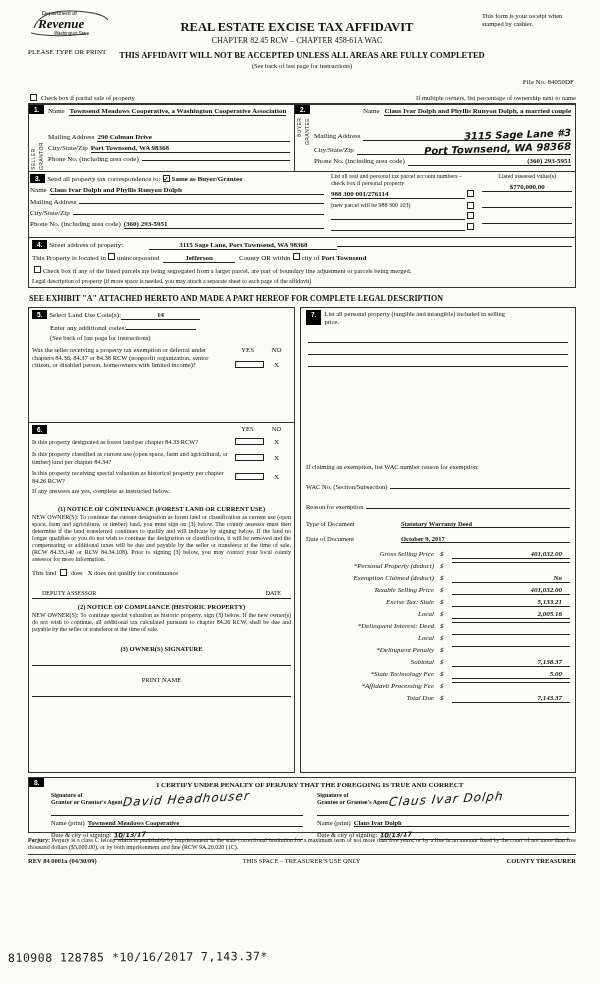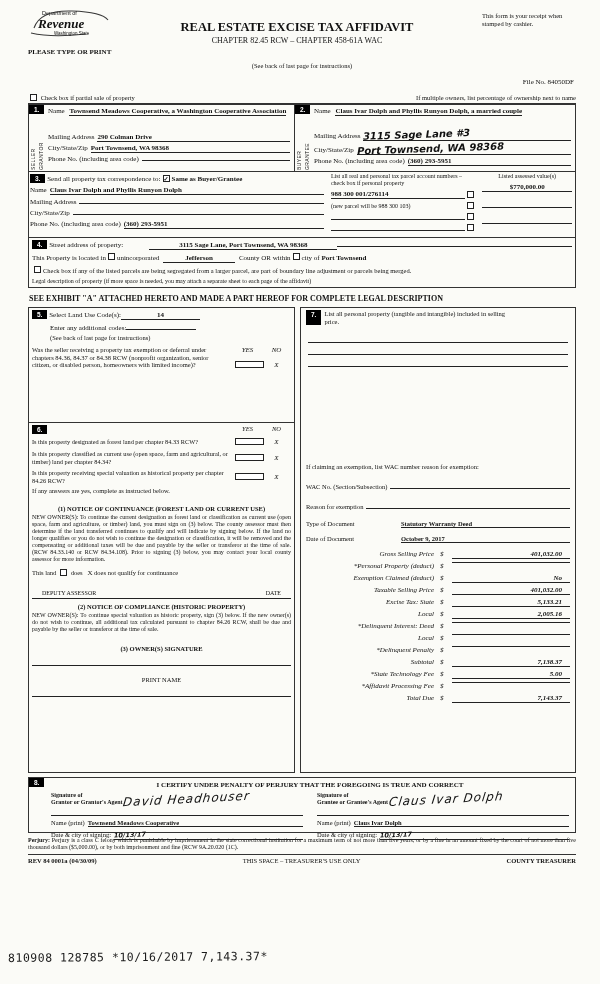--- a/index.html
+++ b/index.html
@@ -7,21 +7,21 @@
   .page { width:600px; height:984px; background:#fbfbf7; position:relative; color:#111; overflow:hidden; margin:0 auto; }
   .inner { position:absolute; left:28px; top:6px; width:548px; }
 
   
   .hdr { position:relative; height:86px; }
   .logo { position:absolute; left:0; top:2px; width:86px; height:34px; }
   .logo svg { position:absolute; left:0; top:0; }
   .logo-dept { position:absolute; left:14px; top:2px; font-size:5.5px; font-family:"Liberation Sans",sans-serif; }
   .logo-name { position:absolute; left:10px; top:8px; font-size:13px; font-style:italic; font-weight:bold; font-family:"Liberation Serif",serif; }
   .logo-sub { position:absolute; left:26px; top:23px; font-size:4.5px; font-family:"Liberation Sans",sans-serif; }
-  .please-type { position:absolute; left:0; top:42px; font-size:7px;font-weight:bold; }
+  .please-type { position:absolute; left:0; top:42px; font-size:7px; }
   .hdr-title { position:absolute; left:100px; right:110px; top:14px; text-align:center; font-size:12.5px; font-weight:bold; }
   .hdr-chapter { position:absolute; left:100px; right:110px; top:30px; text-align:center; font-size:8px; }
   .receipt-note { position:absolute; right:0; top:6px; width:94px; font-size:6.5px; line-height:8px; }
   .warning { position:absolute; left:0; right:0; top:44px; text-align:center; font-size:8.5px; font-weight:bold; }
   .see-back { position:absolute; left:0; right:0; top:56px; text-align:center; font-size:6.5px; }
   .file-no { position:absolute; right:2px; top:72px; font-size:7px; }
 
   .toprow { display:flex; justify-content:space-between; align-items:center; font-size:6.5px; height:12px; border-bottom:1px solid #333; }
 
   .cb { display:inline-block; width:7px; height:7px; border:1px solid #222; vertical-align:-1px; margin:0 2px; font-size:6px; line-height:6px; text-align:center; font-weight:bold; background:#fff; }
@@ -29,59 +29,59 @@
   .b { font-weight:bold; }
   .badge { display:inline-block; background:#000; color:#fff; font-size:6.5px; font-weight:bold; padding:1px 5px; font-family:"Liberation Sans",sans-serif; }
   .hand { font-family:"DejaVu Sans",sans-serif; font-style:italic; font-weight:bold; display:inline-block; transform:rotate(-2deg); }
   .blankline { border-bottom:1px solid #222; height:12px; }
   .fill { flex:1; }
 
   
   .party-row { display:flex; }
   .pbox { border:1px solid #333; position:relative; height:68px;padding-left:31px; }
   .pbox.seller { width:267px; }
-  .pbox.buyer { width:281px; border-left:none; }
+  .pbox.buyer { width:281px; border-left:none;text-align:right; }
   .pbox .badge { position:absolute; left:0; top:0; }
   .side { position:absolute; left:1px; top:13px; bottom:1px; width:15px; display:flex; gap:1px; }
   .side span { writing-mode:vertical-rl; transform:rotate(180deg); font-size:5px; letter-spacing:.4px; font-family:"Liberation Sans",sans-serif; line-height:7px; }
   .pfields { position:absolute; left:19px; right:4px; top:1px; bottom:1px; font-size:7px; }
   .frow { display:flex; align-items:baseline; margin-top:2px; }
   .nrow { display:block; min-height:24px; margin-top:1px; }
   .lbl { white-space:nowrap; margin-right:3px; }
   .hand-big { font-size:10px; }
 
   
   .s3 { display:flex; border:1px solid #333; border-top:none; height:66px; font-size:7px; }
   .s3-left { width:300px; padding:1px 4px 2px 1px; }
   .s3-mid { width:152px; padding:1px 3px; }
   .s3-right { width:96px; padding:1px 3px; text-align:center; }
   .s3 .frow { margin-top:3px; }
   .smallhead { font-size:6px; line-height:7px; }
-  .midrow { display:flex; align-items:center; margin-top:3px; }
+  .midrow { display:flex; align-items:flex-start; margin-top:3px; }
 
   
   .s4 { border:1px solid #333; border-top:none; padding:1px 3px 3px 3px; font-size:7px; }
   .s4 .frow { margin-top:3px; }
   .seg { font-size:6.5px; }
   .legal { font-size:6px; margin-top:4px; }
 
   .exhibit { font-weight:bold; font-size:8px; padding:6px 0 4px 1px; }
 
   
   .cols { display:flex; gap:5px; }
   .colL { width:267px; }
   .sec5 { border:1px solid #333; height:116px; padding:2px 3px; position:relative; font-size:7px; }
   .sec6 { border:1px solid #333; border-top:none; height:350px; padding:2px 3px; font-size:6.5px; }
   .colR { flex:1; border:1px solid #333; height:466px; padding:2px 5px; font-size:6.5px; position:relative; }
 
   .qblock { display:flex; margin-top:5px; }
   .qtext { flex:1; font-size:6.5px; line-height:7.5px; padding-right:4px; }
   .ynb { width:58px; display:flex; flex-direction:column; justify-content:space-between; }
   .ynhead, .ynans { display:flex; }
-  .ynhead span, .ynans span { width:29px; text-align:center;font-style:italic; }
+  .ynhead span, .ynans span { width:29px; text-align:center; }
   .xm { font-size:7px; }
   .s6head { display:flex; }
   .s6head .ynhead { margin-left:auto; width:58px; }
   .qrow { display:flex; margin-top:4px; align-items:center; }
   .qrow .qtext { font-size:6.3px; }
   .qrow .ynans { width:58px; }
   .ifyes { margin-top:3px; font-size:6.5px; }
   .ntitle { text-align:center; font-weight:bold; font-size:6.5px; margin-top:11px; }
   .nbody { font-size:6px; line-height:7px; text-align:justify; margin-top:2px; }
   .landline { margin-top:6px; font-size:6.5px; }
@@ -134,20 +134,21 @@
         <path d="M3 25 Q 24 30 58 26" fill="none" stroke="#3a3a3a" stroke-width="1.1"></path>
       </svg>
       <div class="logo-dept">Department of</div>
       <div class="logo-name">Revenue</div>
       <div class="logo-sub">Washington State</div>
     </div>
     <div class="please-type">PLEASE TYPE OR PRINT</div>
     <div class="hdr-title">REAL ESTATE EXCISE TAX AFFIDAVIT</div>
     <div class="hdr-chapter">CHAPTER 82.45 RCW – CHAPTER 458-61A WAC</div>
     <div class="receipt-note">This form is your receipt when stamped by cashier.</div>
+    <div class="warning">THIS AFFIDAVIT WILL NOT BE ACCEPTED UNLESS ALL AREAS ARE FULLY COMPLETED</div>
     <div class="see-back">(See back of last page for instructions)</div>
     <div class="file-no">File No. 84050DF</div>
   </div>
 
   <div class="toprow">
     <span>
       <span class="cb"></span>
       <span>Check box if partial sale of property</span>
     </span>
     <span>If multiple owners, list percentage of ownership next to name</span>

